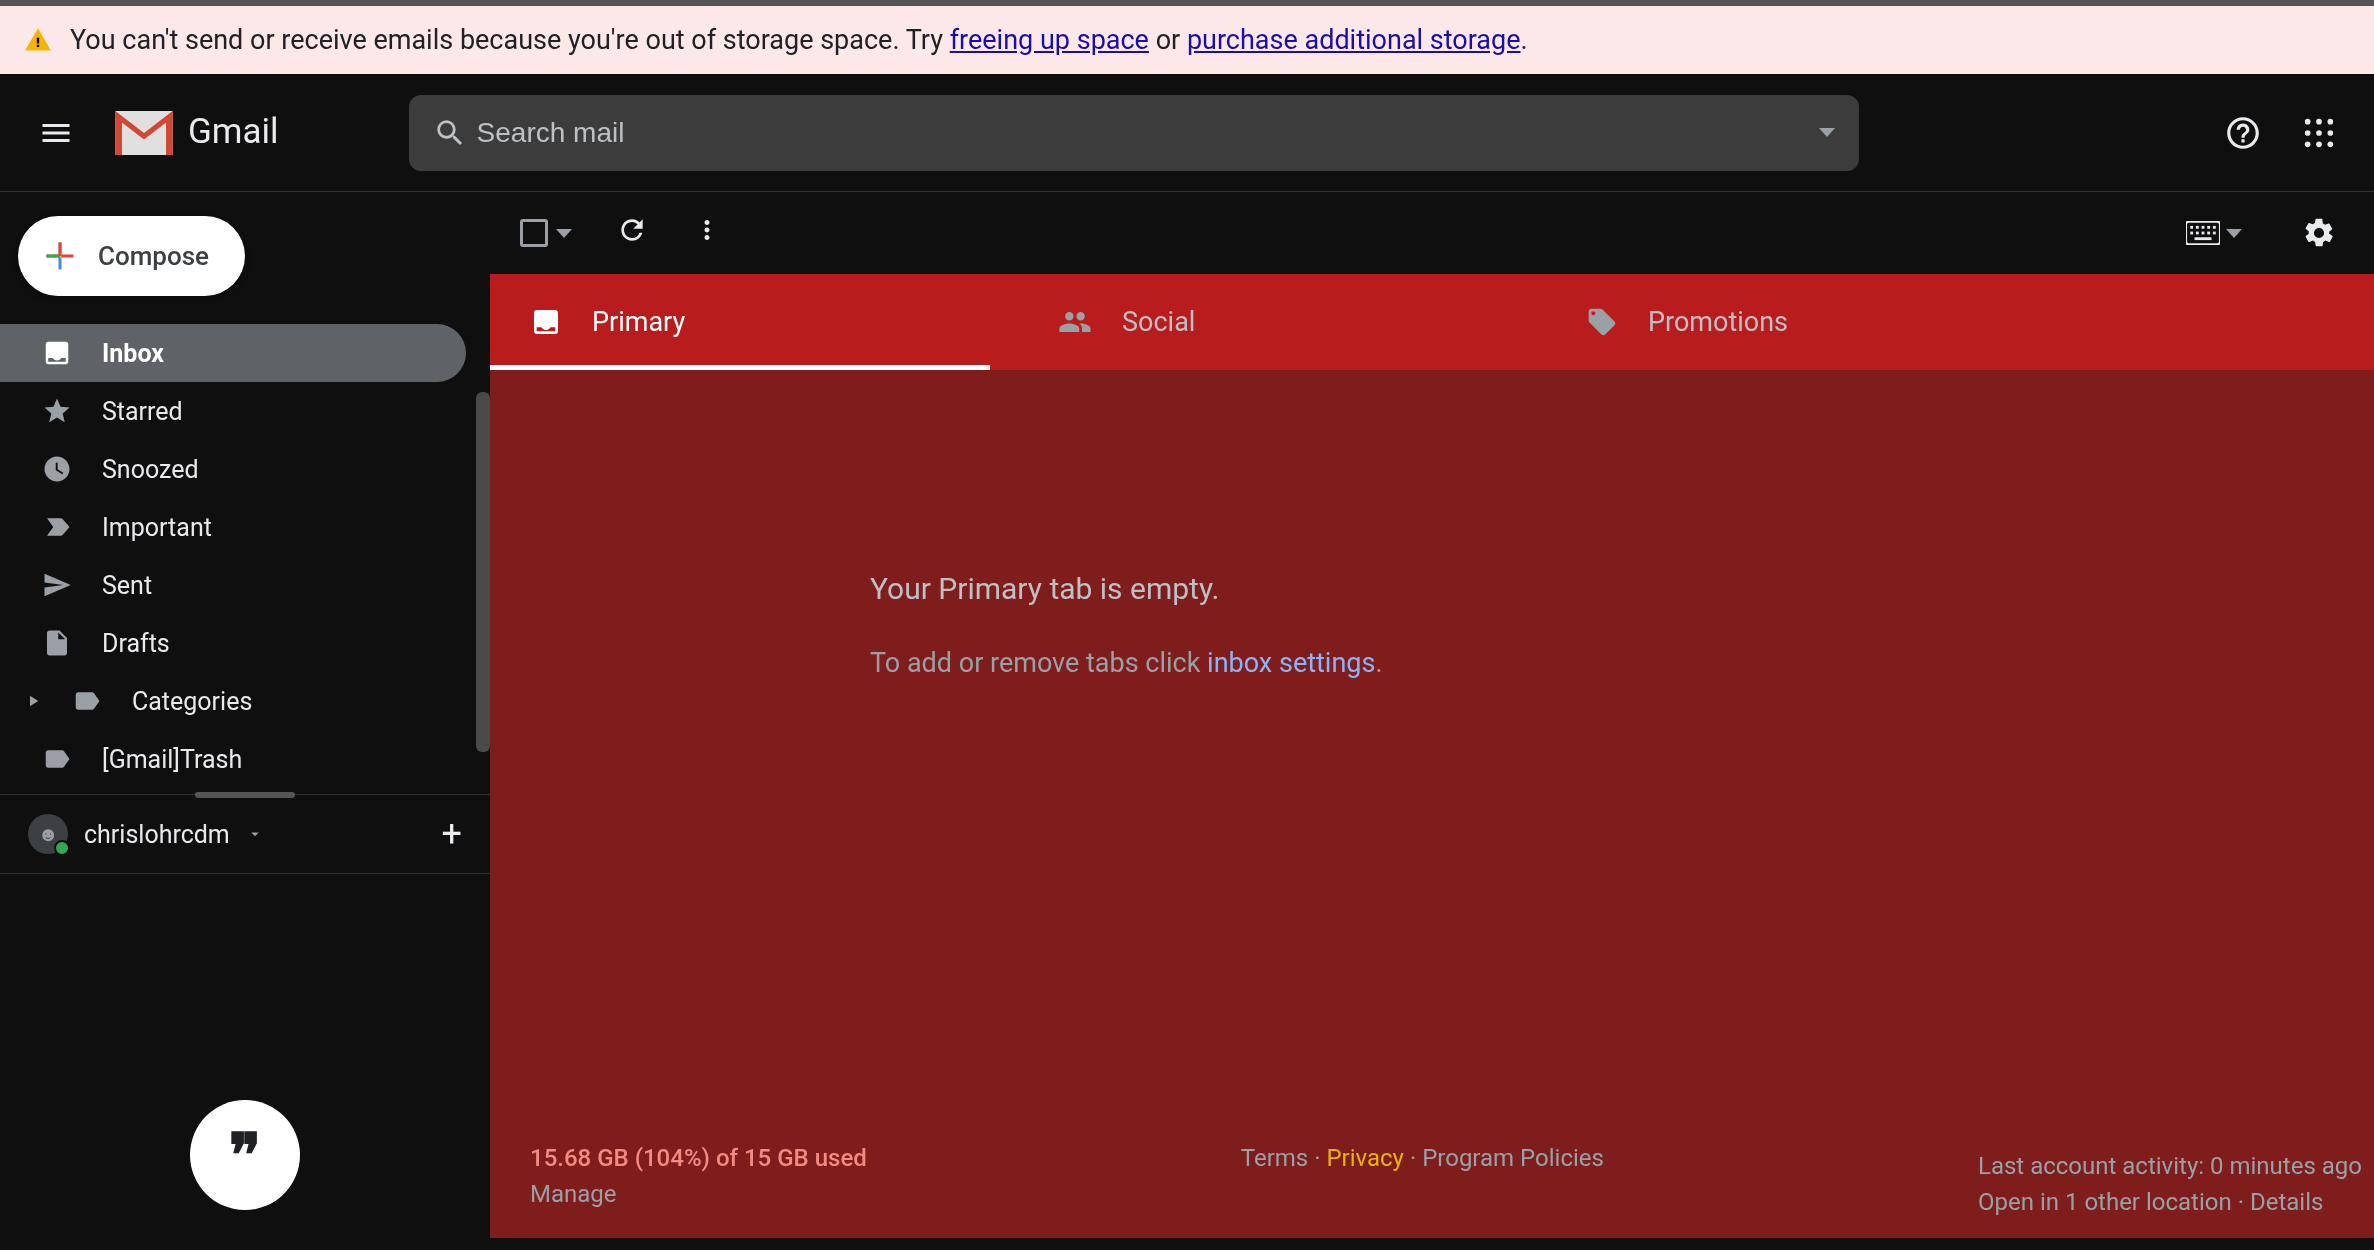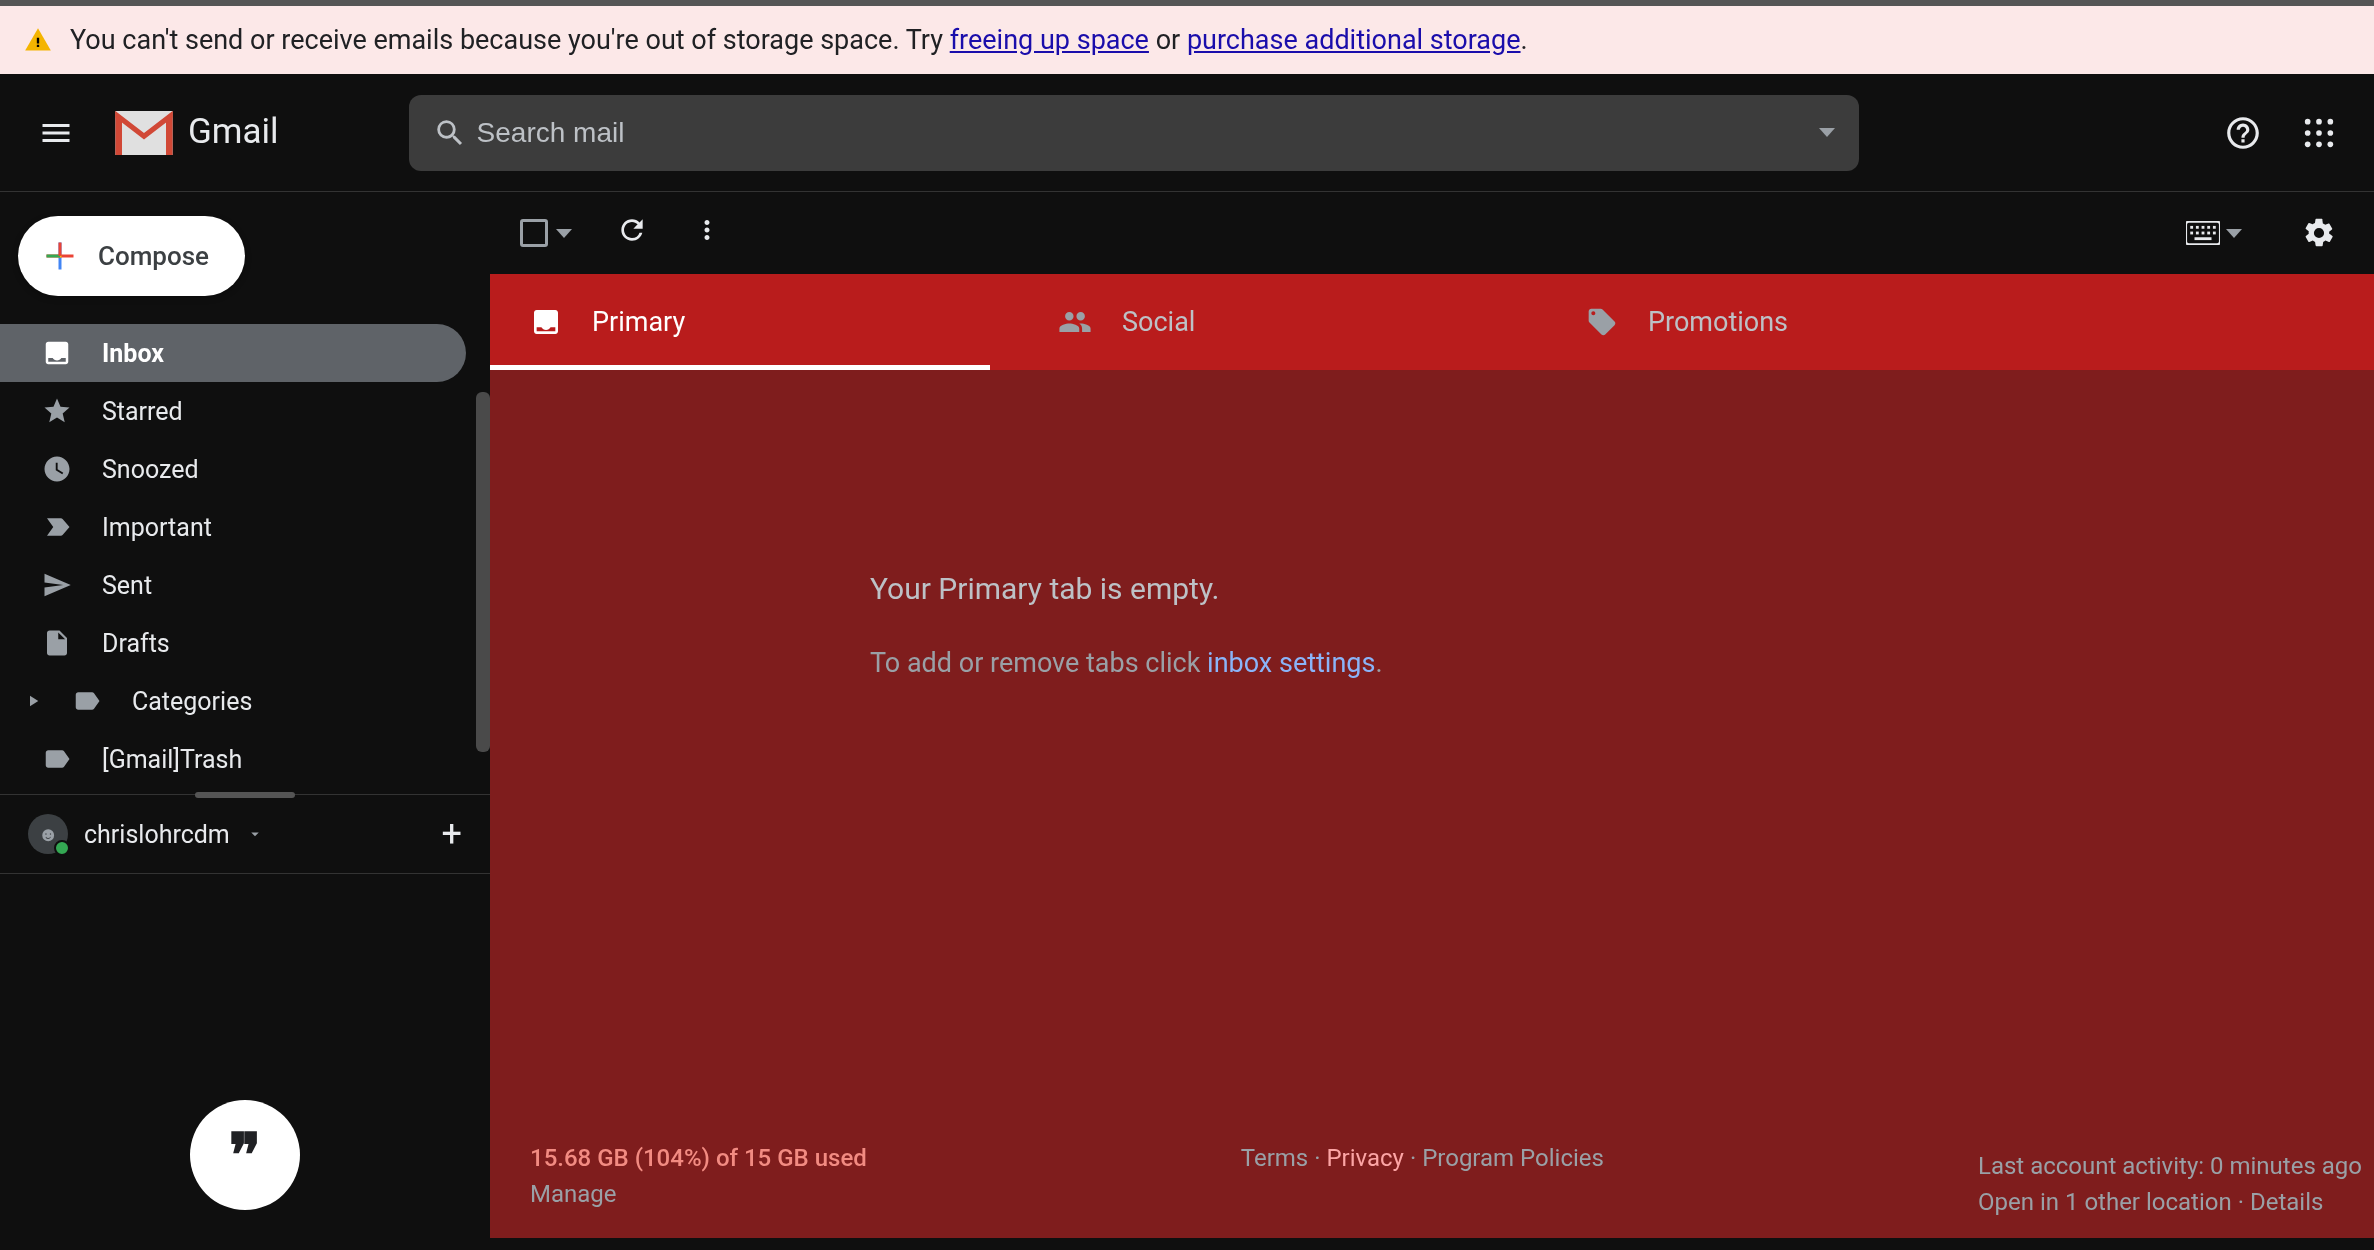--- a/index.html
+++ b/index.html
@@ -494,21 +494,21 @@
 <div class="hangouts-bubble">
   <span>❞</span>
 </div>
 
 <div class="footer">
   <div class="left">
     <div class="usage">15.68 GB (104%) of 15 GB used</div>
     <div class="manage"><a href="#" style="color:#9aa0a6;text-decoration:none">Manage</a></div>
   </div>
   <div class="center">
-    <a href="#" style="color:#9aa0a6;text-decoration:none">Terms</a><span> · </span><a href="#" style="color:#fca5a5;text-decoration:none">Privacy</a><span> · </span><a href="#" style="color:#9aa0a6;text-decoration:none">Program Policies</a>
+    <a href="#" style="color:#9aa0a6;text-decoration:none">Terms</a><span> · </span><a href="#" style="color:#eab308;text-decoration:none">Privacy</a><span> · </span><a href="#" style="color:#9aa0a6;text-decoration:none">Program Policies</a>
   </div>
   <div class="right">
     <div>Last account activity: 0 minutes ago</div>
     <div>
       <span>Open in 1 other location</span><span> · </span><a href="#" style="color:#9aa0a6;text-decoration:none">Details</a>
     </div>
   </div>
 </div>
 
 </body></html>

